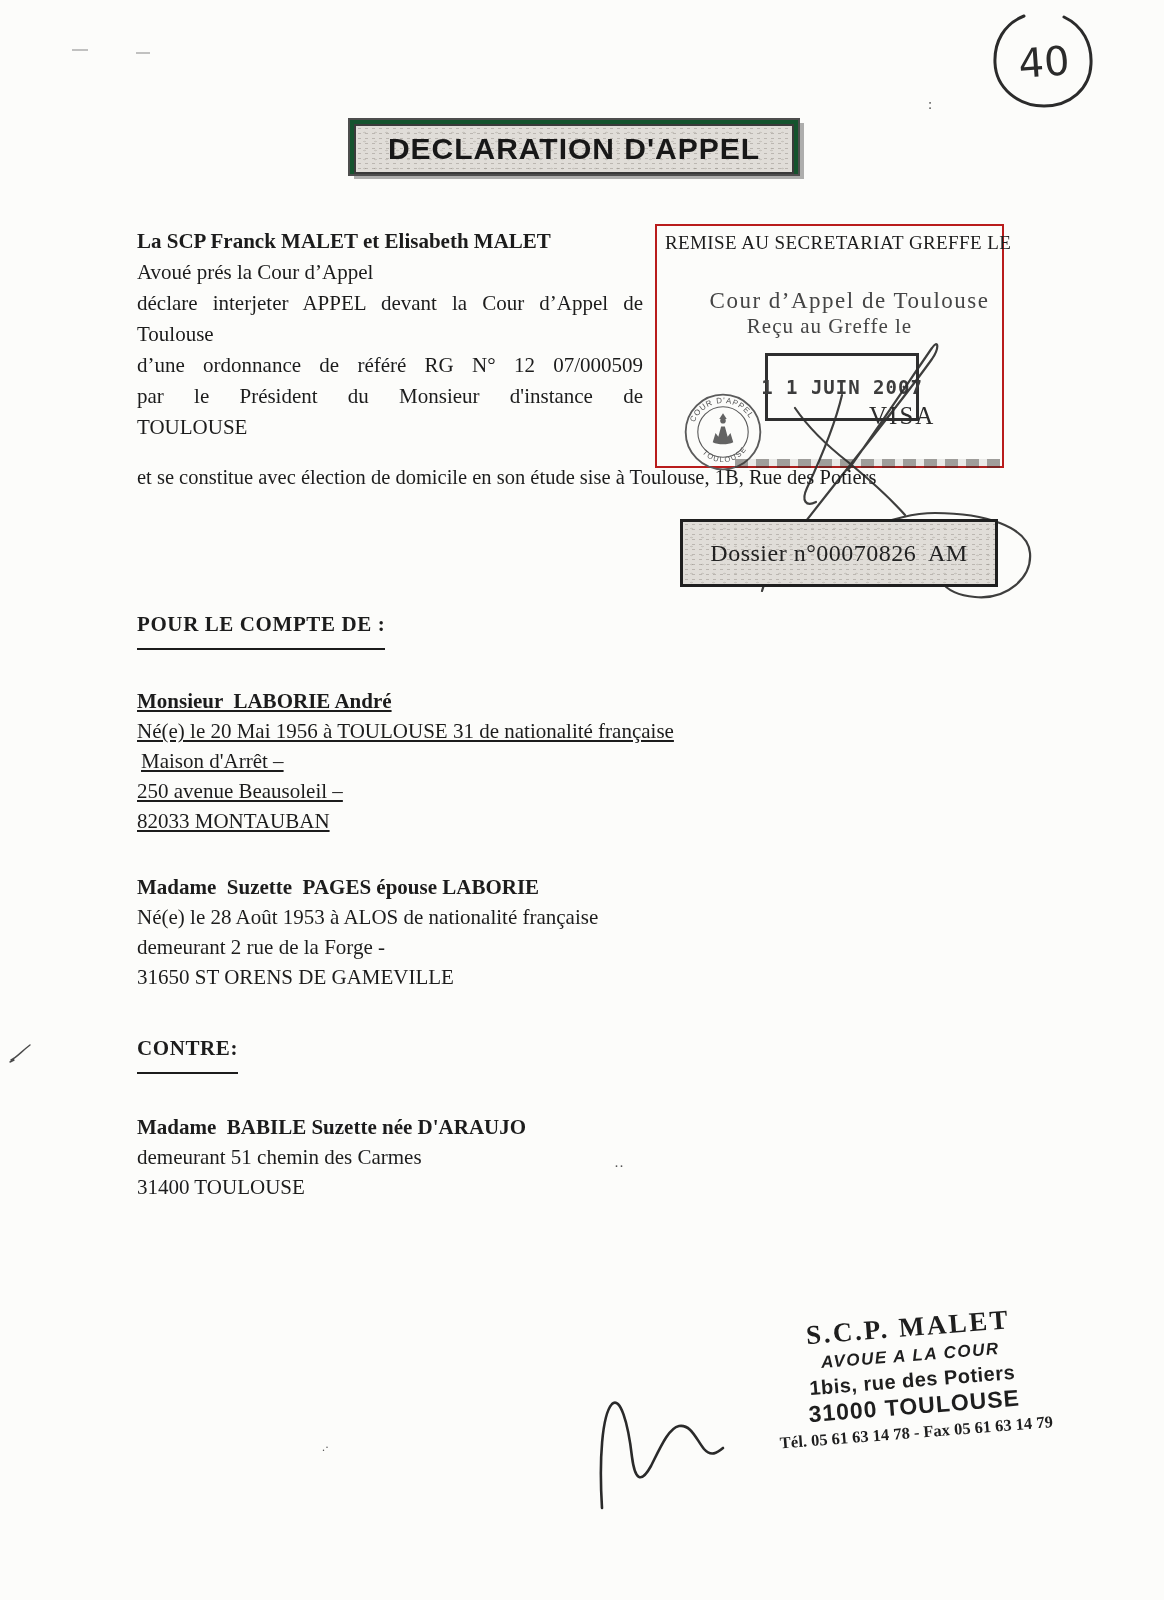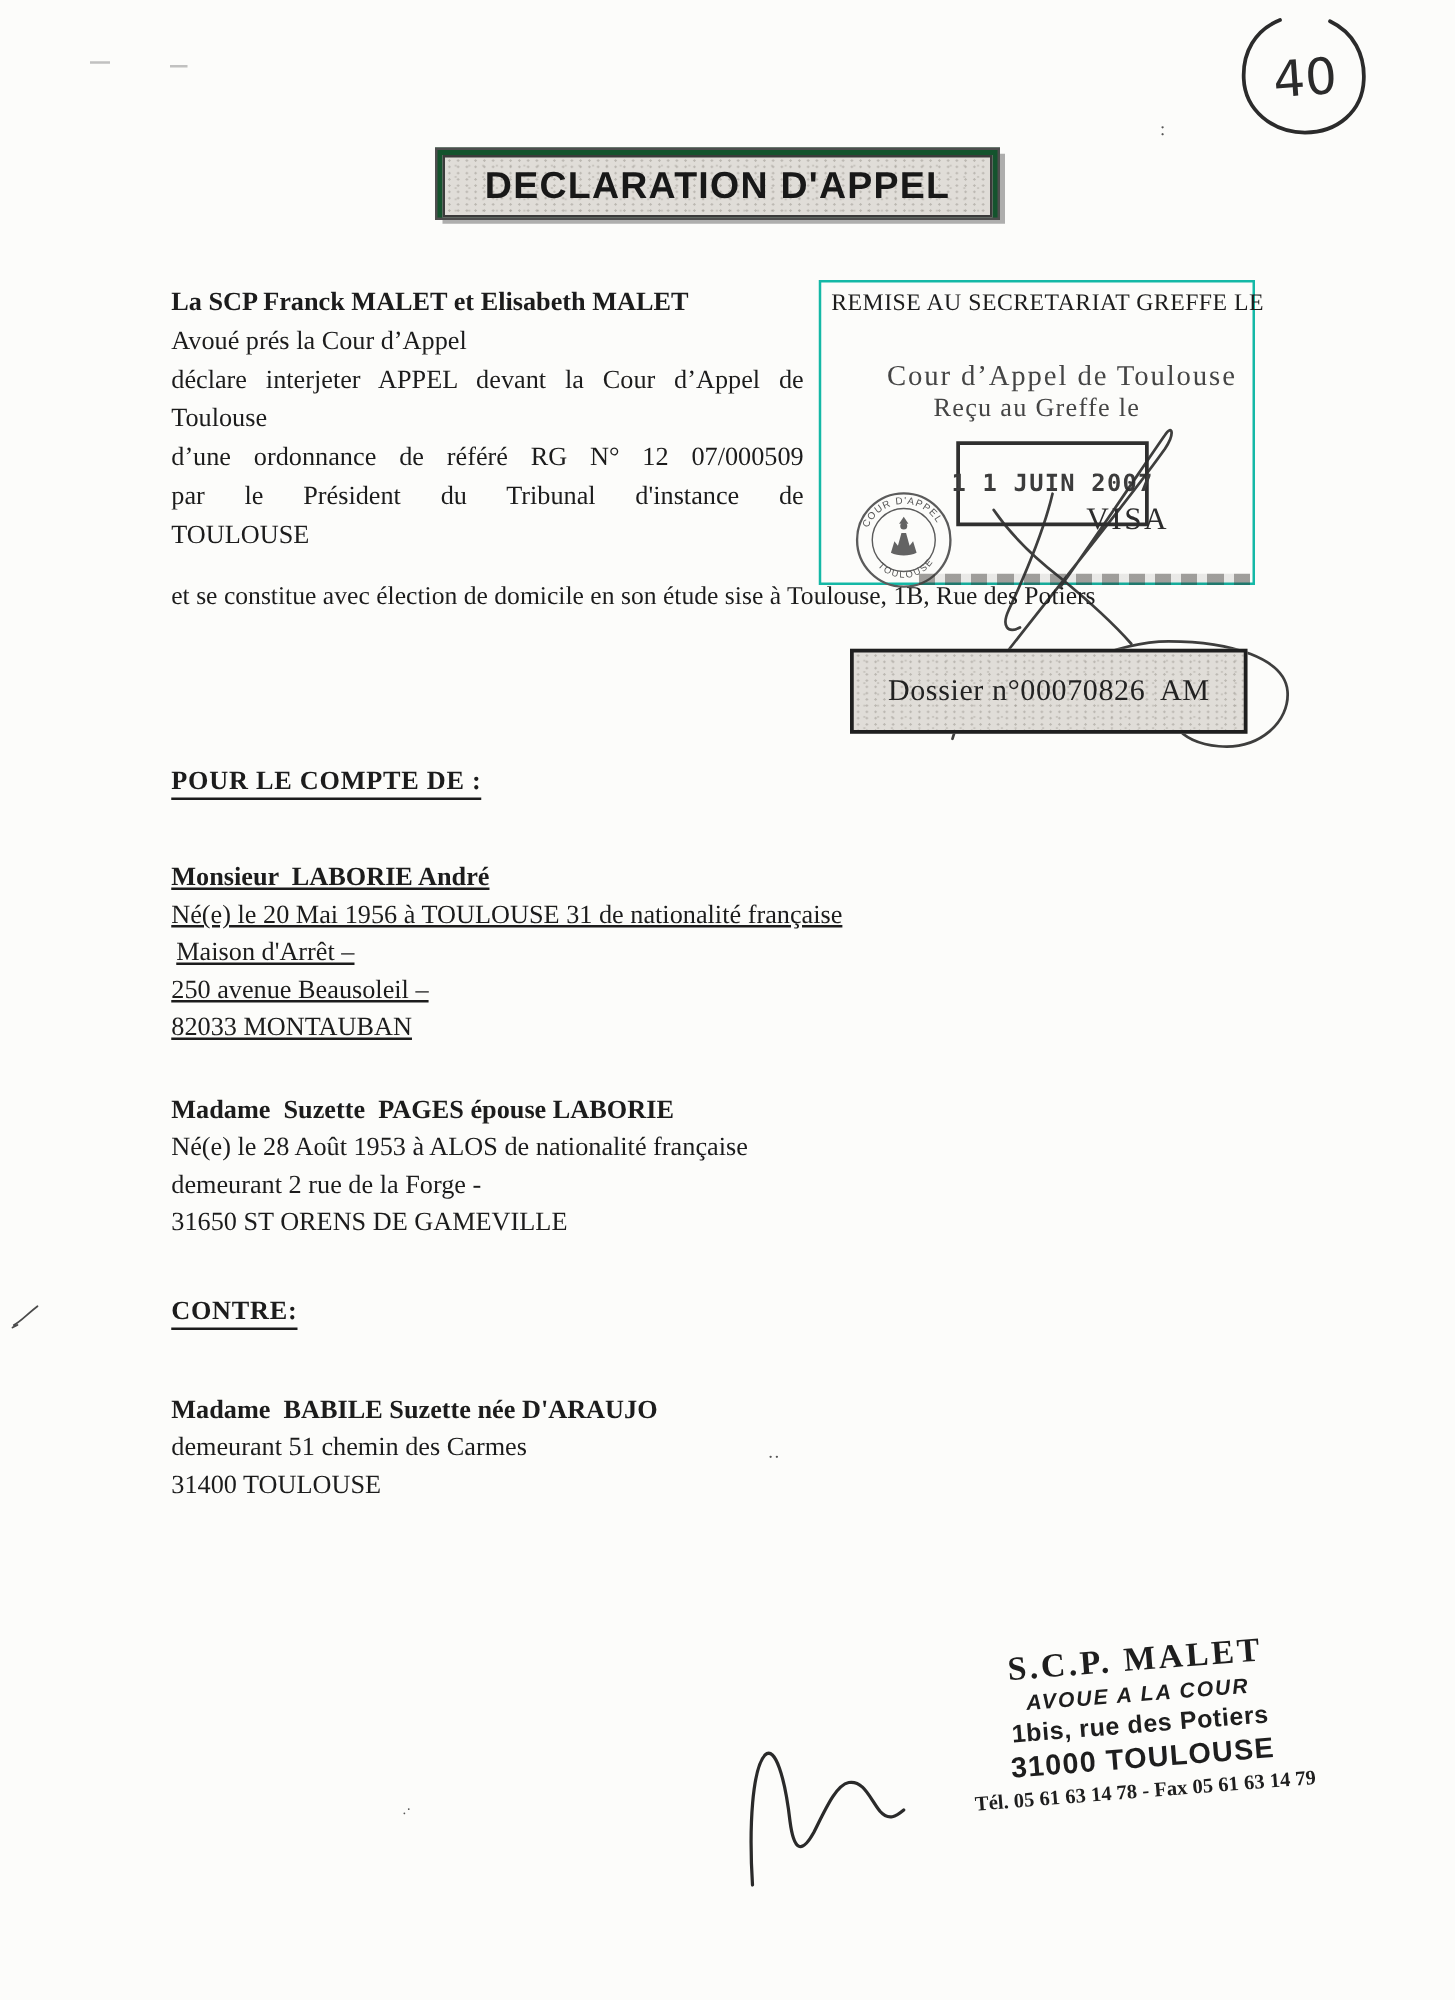--- a/index.html
+++ b/index.html
@@ -30,21 +30,21 @@
     background-size:7px 5px, 11px 9px;
     background-position:0 0, 3px 2px;
   }
 
   
   .appellant{left:137px;top:226px;width:506px;font-size:21px;line-height:31px;}
   .appellant .name{font-weight:bold;}
   .j{text-align:justify;text-align-last:justify;}
 
   
-  .greffe-box{left:655px;top:224px;width:345px;height:240px;border:2px solid #14b8a6;}
+  .greffe-box{left:655px;top:224px;width:345px;height:240px;border:2px solid #b91c1c;}
   .greffe-header{margin:6px 8px 0 8px;font-size:19px;letter-spacing:.4px;white-space:nowrap;}
   .stamp-text{position:absolute;left:0;right:0;top:62px;text-align:center;color:#454545;}
   .stamp-text .l1{font-size:23px;letter-spacing:1.5px;margin-left:40px;}
   .stamp-text .l2{font-size:21px;letter-spacing:1px;}
   .date-box{
     position:absolute;left:108px;top:127px;width:148px;height:62px;
     border:3px solid #2f2f2f;display:flex;align-items:center;justify-content:center;
     font-family:"DejaVu Sans Mono", monospace;font-weight:bold;font-size:19px;
     letter-spacing:1px;color:#3c3c3c;white-space:pre;
   }
@@ -61,21 +61,21 @@
   
   .dossier-box{
     left:680px;top:519px;width:312px;height:62px;border:3px solid #1f1f1f;
     display:flex;align-items:center;justify-content:center;
   }
   .dossier-text{font-size:24px;letter-spacing:.5px;color:#222;white-space:pre;}
 
   
   .heading{
     left:137px;font-size:21px;font-weight:bold;letter-spacing:.6px;
-    border-bottom:2.5px solid #1c1c1c;padding-bottom:1px;white-space:nowrap;
+    border-bottom:2.5px solid #1c1c1c;padding-bottom:11px;white-space:nowrap;
   }
   .party{left:137px;font-size:21px;line-height:30px;white-space:nowrap;}
   .party .name{font-weight:bold;white-space:pre;}
 
   
   .firm-stamp{
     left:752px;top:1312px;width:320px;text-align:center;color:#1e1e1e;
     transform:rotate(-4.5deg);
   }
   .firm-stamp .f1{font-size:27px;font-weight:bold;letter-spacing:2.5px;font-family:"Liberation Serif",serif;}
@@ -110,21 +110,21 @@
   <div class="abs title-banner">
     <div class="title-inner noise">DECLARATION D'APPEL</div>
   </div>
 
   <div class="abs appellant">
     <div class="name">La SCP Franck MALET et Elisabeth MALET</div>
     <div>Avoué prés la Cour d’Appel</div>
     <div class="j">déclare interjeter APPEL devant la Cour d’Appel de</div>
     <div>Toulouse</div>
     <div class="j">d’une ordonnance de référé RG N° 12 07/000509</div>
-    <div class="j">par le Président du Tribunal d'instance de</div>
+    <div class="j">par le Président du Monsieur d'instance de</div>
     <div>TOULOUSE</div>
   </div>
 
   <div class="abs greffe-box">
     <div class="greffe-header">REMISE AU SECRETARIAT GREFFE LE</div>
     <div class="stamp-text">
       <div class="l1">Cour d’Appel de Toulouse</div>
       <div class="l2">Reçu au Greffe le</div>
     </div>
     <div class="date-box">1 1 JUIN 2007</div>

